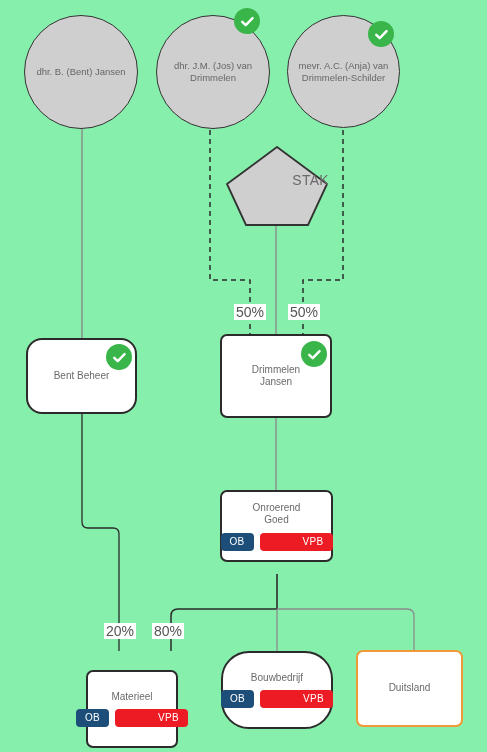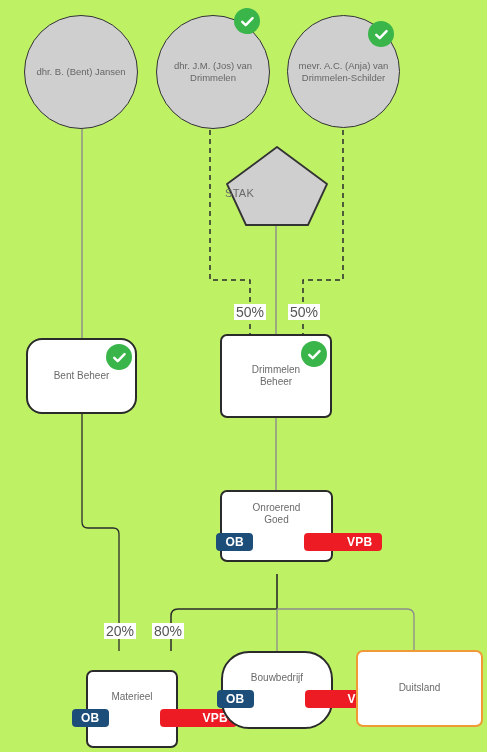--- a/index.html
+++ b/index.html
@@ -7,21 +7,21 @@
     padding: 0;
     background: #ffffff;
   }
   body {
     font-family: "Liberation Sans", sans-serif;
   }
   #chart-root {
     position: relative;
     width: 487px;
     height: 752px;
-    background: #bef264;
+    background: #86efac;
     overflow: hidden;
   }
   #edge-layer {
     position: absolute;
     left: 0;
     top: 0;
     width: 487px;
     height: 752px;
   }
   .node {
@@ -47,24 +47,24 @@
   
   .stak {
     width: 104px;
     height: 81px;
     left: 225px;
     top: 146px;
   }
   .stak-label {
     position: absolute;
     left: 0;
-    top: 41px;
+    top: 26px;
     width: 104px;
-    text-align: left;
-    font-size: 11px;
+    text-align: right;
+    font-size: 14px;
     color: #6a6a6a;
     letter-spacing: 0.3px;
   }
   
   .box {
     background: #ffffff;
     border: 2px solid #2b2b2b;
     border-radius: 7px;
     display: flex;
     flex-direction: column;
@@ -79,28 +79,27 @@
     line-height: 12.5px;
     color: #6a6a6a;
     text-align: center;
   }
   .badges {
     display: flex;
     gap: 6px;
     margin-top: 6px;
   }
   .badge {
-    font-size: 12px;
-    font-weight: bold;
+    font-size: 10px;
+    font-weight: normal;
     color: #ffffff;
     border-radius: 4px;
     padding: 3px 9px;
     line-height: 12px;
     letter-spacing: 0.3px;
-    margin-left: 45px;
   }
   .badge.ob { background: #1d4e79; }
   .badge.vpb { background: #ed1c24; padding-left: 43px; }
   
   .check-badge {
     position: absolute;
     width: 26px;
     height: 26px;
     border-radius: 50%;
     background: #39b54a;
@@ -197,21 +196,21 @@
   </div>
   <div class="check-badge" style="left:106px; top:344px;">
     <svg width="15" height="15" viewBox="0 0 16 16" aria-hidden="true">
       <path d="M2.4 8.3 L6.1 11.9 L13.4 4.4" fill="none" stroke="#ffffff" stroke-width="2.6" stroke-linecap="round" stroke-linejoin="round"></path>
     </svg>
   </div>
 
   <div class="node box" style="left:220px; top:334px; width:112px; height:84px;">
     <div class="box-label">
       <span>Drimmelen</span><br>
-      <span>Beheer</span>
+      <span>Jansen</span>
     </div>
   </div>
   <div class="check-badge" style="left:301px; top:341px;">
     <svg width="15" height="15" viewBox="0 0 16 16" aria-hidden="true">
       <path d="M2.4 8.3 L6.1 11.9 L13.4 4.4" fill="none" stroke="#ffffff" stroke-width="2.6" stroke-linecap="round" stroke-linejoin="round"></path>
     </svg>
   </div>
 
   <div class="node box" style="left:220px; top:490px; width:113px; height:72px;">
     <div class="box-label">
@@ -237,19 +236,19 @@
   <div class="node box" style="left:221px; top:651px; width:112px; height:78px;border-radius:28px;">
     <div class="box-label">
       <span>Bouwbedrijf</span>
     </div>
     <div class="badges">
       <span class="badge ob">OB</span>
       <span class="badge vpb">VPB</span>
     </div>
   </div>
 
-  <div class="node box accent-orange" style="left:356px; top:650px; width:127px; height:77px;">
+  <div class="node box accent-orange" style="left:356px; top:650px; width:107px; height:77px;">
     <div class="box-label">
       <span>Duitsland</span>
     </div>
   </div>
 
 </div>
 
 </body></html>

